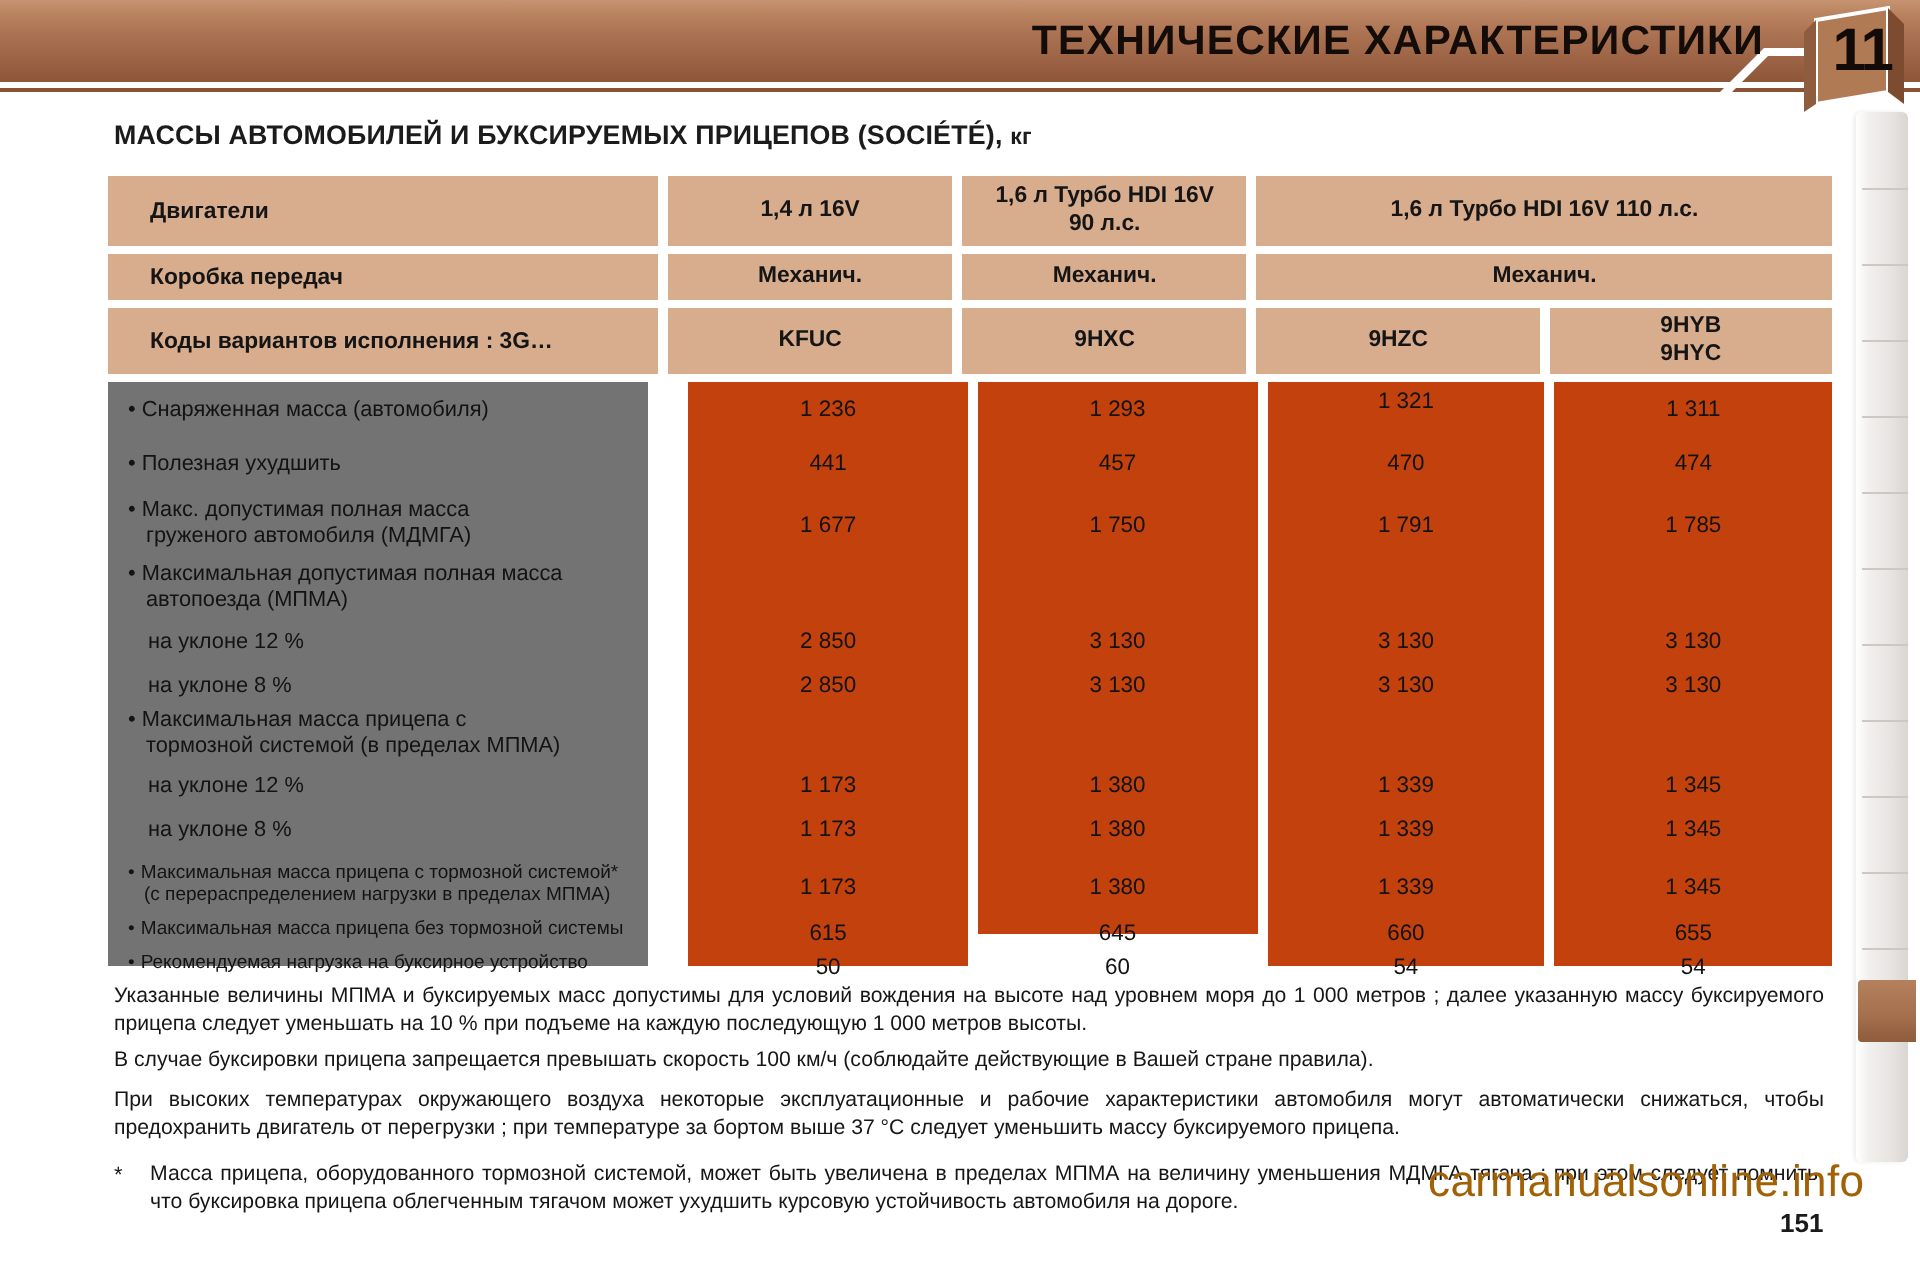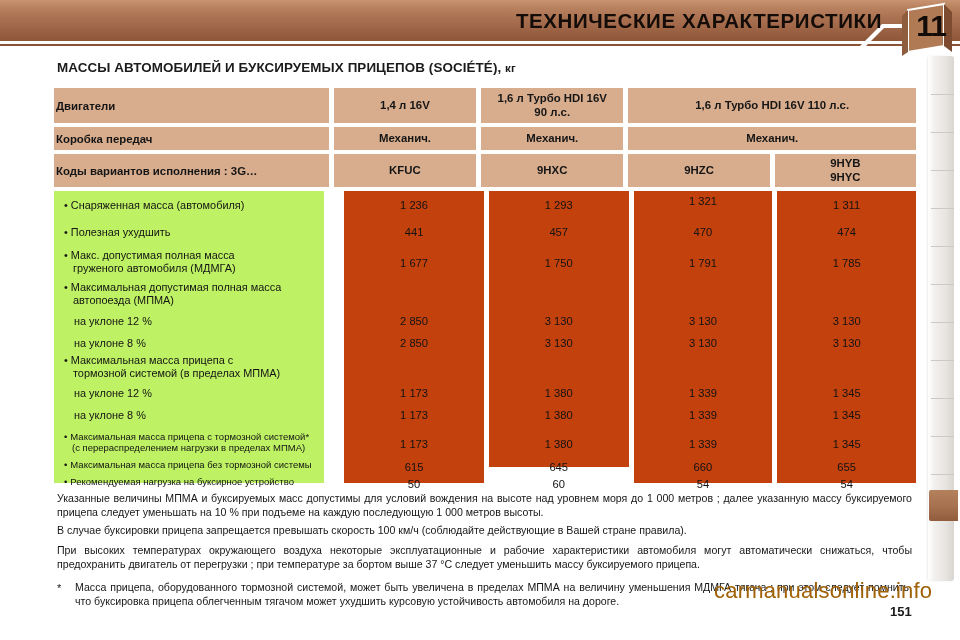--- a/index.html
+++ b/index.html
@@ -105,21 +105,21 @@
     background: #d8ad8e;
     color: #151515;
     font-size: 11.4px;
     font-weight: bold;
     display: flex;
     align-items: center;
     box-sizing: border-box;
   }
   .hcell.left {
     justify-content: flex-start;
-    padding-left: 2px;
+    padding-left: 21px;
   }
   .hcell.ctr {
     justify-content: center;
     text-align: center;
     line-height: 1.18;
   }
   .col-label  { width: 278px; margin-right: 5px; }
   .col-a      { width: 144px; margin-right: 5px; }
   .col-b      { width: 144px; margin-right: 5px; }
   .col-c      { width: 143px; margin-right: 5px; }
@@ -131,21 +131,21 @@
   .r3 { height: 33px; }
 
   
   .tbody-row {
     display: flex;
     margin-top: 4px;
   }
   .body-label-col {
     width: 278px;
     margin-right: 20px;
-    background: #bef264;
+    background: #737373;
     box-sizing: border-box;
     padding: 16px 9px 7px 9px;
     position: relative;
   }
   .body-val-col {
     background: #c2410c;
     box-sizing: border-box;
     position: relative;
   }
   .body-val-col.a { width: 144px; margin-right: 5px; }

